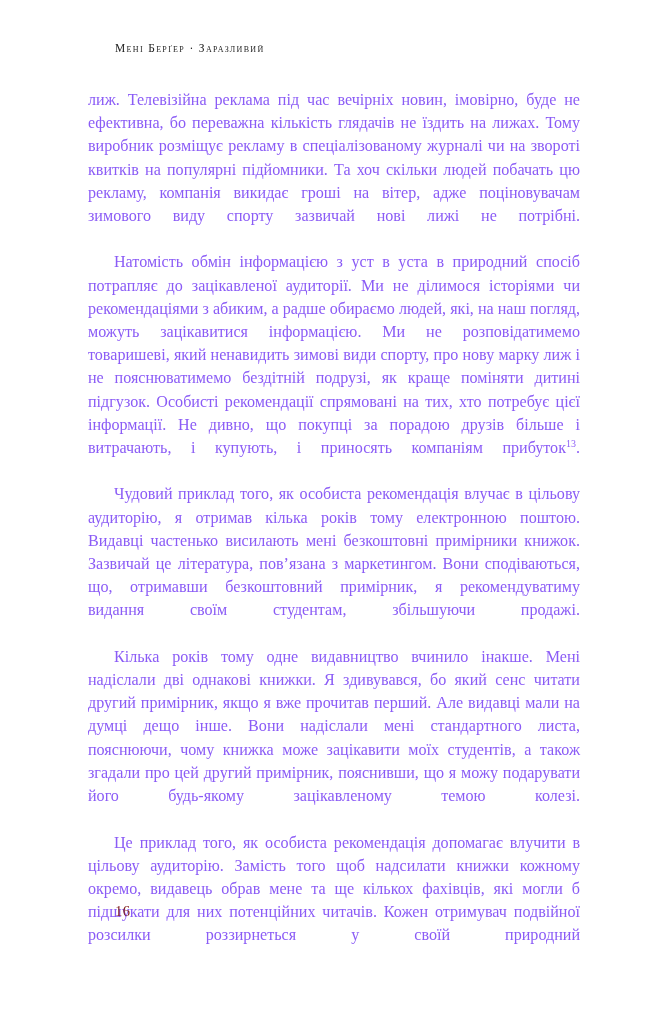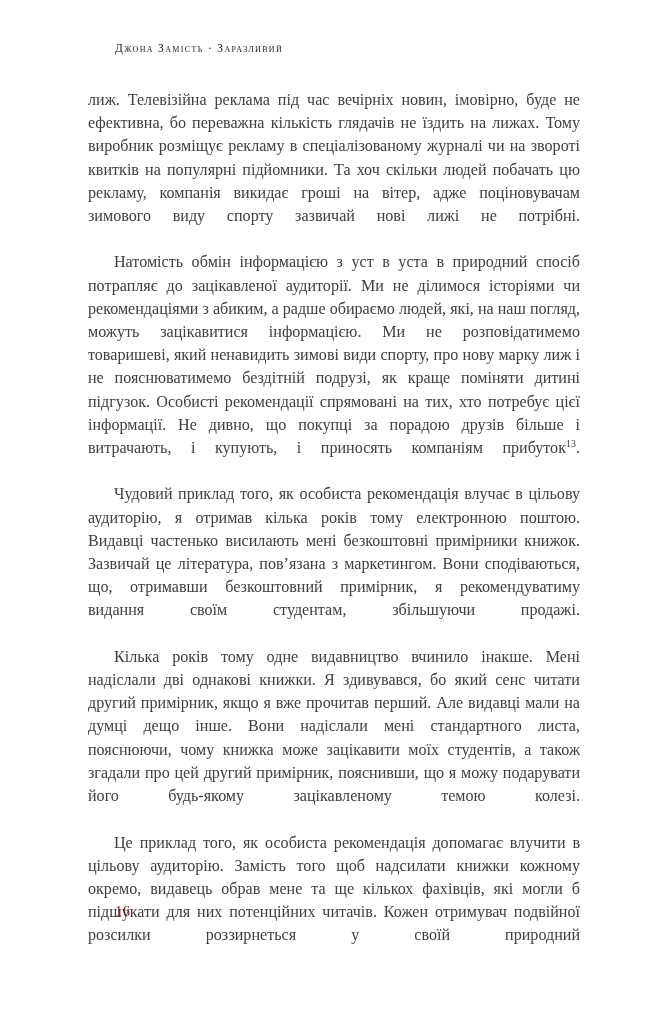--- a/index.html
+++ b/index.html
@@ -46,21 +46,21 @@
     top: 88px;
     width: 492px;
   }
 
   .para {
     margin: 0;
     font-size: 16.1px;
     line-height: 23.2px;
     text-align: justify;
     text-justify: inter-word;
-    color: #404040;
+    color: #8b5cf6;
     hyphens: manual;
     -webkit-hyphens: manual;
     word-spacing: 0px;
   }
   .para + .para {
     text-indent: 26px;
   }
   
   .para:after {
     content: "";
@@ -86,21 +86,21 @@
     font-size: 14.5px;
     color: #7f1d1d;
     letter-spacing: 0.4px;
   }
 </style>
 </head>
 <body style="color: rgb(26, 26, 26);">
 
 <div class="page" style="background: rgb(255, 255, 255);">
 
-  <div class="running-header">Джона Замість · Заразливий</div>
+  <div class="running-header">Мені Берґер · Заразливий</div>
 
   <div class="textblock">
 
     <p class="para">
       <span>лиж. Телевізійна реклама під час вечірніх новин, імовірно, буде не ефективна, бо переважна кількість глядачів не їздить на лижах. Тому виробник розміщує рекламу в спеціалізованому журналі чи на звороті квитків на популярні підйомники. Та хоч скільки людей побачать цю рекламу, компанія викидає гроші на вітер, адже поціновувачам зимового виду спорту зазвичай нові лижі не потрібні.</span>
     </p>
 
     <p class="para">
       <span>Натомість обмін інформацією з уст в уста в природний спосіб потрапляє до зацікавленої аудиторії. Ми не ділимося історіями чи рекомендаціями з абиким, а радше обираємо людей, які, на наш погляд, можуть зацікавитися інформацією. Ми не розповідатимемо товаришеві, який ненавидить зимові види спорту, про нову марку лиж і не пояснюватимемо бездітній подрузі, як краще поміняти дитині підгузок. Особисті рекомендації спрямовані на тих, хто потребує цієї інформації. Не дивно, що покупці за порадою друзів більше і витрачають, і купують, і приносять компаніям прибуток</span><sup class="fn">13</sup><span>.</span>
     </p>

